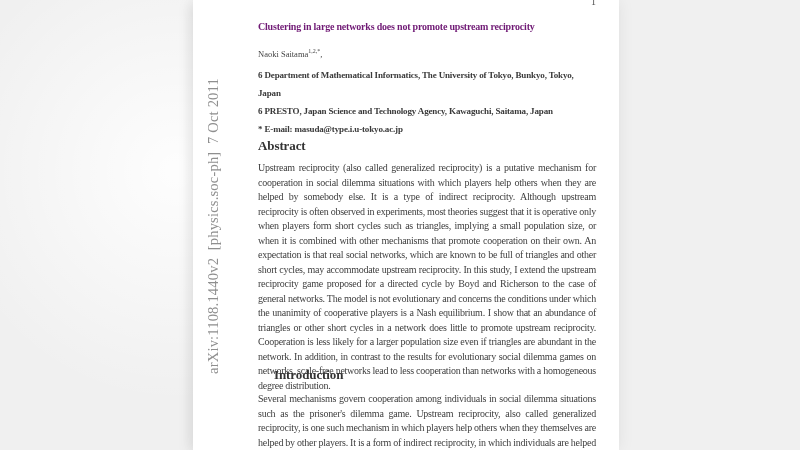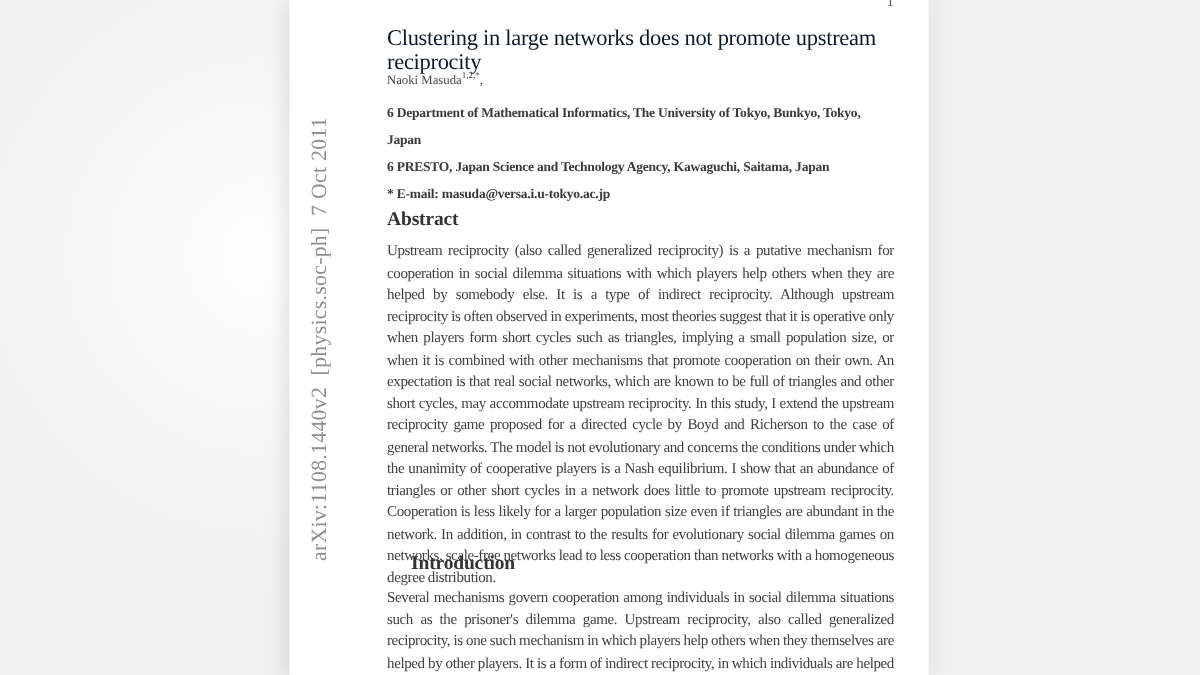--- a/index.html
+++ b/index.html
@@ -51,25 +51,25 @@
     width: 338px;
     text-align: right;
     font-size: 10px;
     color: #555555;
   }
   .title {
     position: absolute;
     left: 0; top: 19px;
     width: 340px;
     margin: 0;
-    font-size: 15px;
-    font-weight: normal;
+    font-size: 10px;
+    font-weight: bold;
     line-height: 15.5px;
     letter-spacing: -0.2px;
-    color: #0f172a;
+    color: #701a75;
   }
   .author {
     position: absolute;
     left: 0; top: 48px;
     margin: 0;
     font-size: 8.5px;
     color: #444444;
   }
   .author sup { font-size: 6px; letter-spacing: 0; }
   .affils {
@@ -119,26 +119,26 @@
   <div class="page">
 
     <div class="stamp">arXiv:1108.1440v2  [physics.soc-ph]  7 Oct 2011</div>
 
     <div class="pageno">1</div>
 
     <div class="content">
 
       <h1 class="title">Clustering in large networks does not promote upstream reciprocity</h1>
 
-      <p class="author"><span>Naoki Masuda</span><sup>1,2,*</sup><span>,</span></p>
+      <p class="author"><span>Naoki Saitama</span><sup>1,2,*</sup><span>,</span></p>
 
       <div class="affils">
         <p>6 Department of Mathematical Informatics, The University of Tokyo, Bunkyo, Tokyo, Japan</p>
         <p>6 PRESTO, Japan Science and Technology Agency, Kawaguchi, Saitama, Japan</p>
-        <p>* E-mail: masuda@versa.i.u-tokyo.ac.jp</p>
+        <p>* E-mail: masuda@type.i.u-tokyo.ac.jp</p>
       </div>
 
       <h2 class="heading h-abstract">Abstract</h2>
 
       <p class="body abstract">Upstream reciprocity (also called generalized reciprocity) is a putative mechanism for cooperation in social dilemma situations with which players help others when they are helped by somebody else. It is a type of indirect reciprocity. Although upstream reciprocity is often observed in experiments, most theories suggest that it is operative only when players form short cycles such as triangles, implying a small population size, or when it is combined with other mechanisms that promote cooperation on their own. An expectation is that real social networks, which are known to be full of triangles and other short cycles, may accommodate upstream reciprocity. In this study, I extend the upstream reciprocity game proposed for a directed cycle by Boyd and Richerson to the case of general networks. The model is not evolutionary and concerns the conditions under which the unanimity of cooperative players is a Nash equilibrium. I show that an abundance of triangles or other short cycles in a network does little to promote upstream reciprocity. Cooperation is less likely for a larger population size even if triangles are abundant in the network. In addition, in contrast to the results for evolutionary social dilemma games on networks, scale-free networks lead to less cooperation than networks with a homogeneous degree distribution.</p>
 
       <h2 class="heading h-intro">Introduction</h2>
 
       <p class="body intro">Several mechanisms govern cooperation among individuals in social dilemma situations such as the prisoner's dilemma game. Upstream reciprocity, also called generalized reciprocity, is one such mechanism in which players help others when they themselves are helped by other players. It is a form of indirect reciprocity, in which individuals are helped by unknown others and vice versa [1,2].</p>
 

